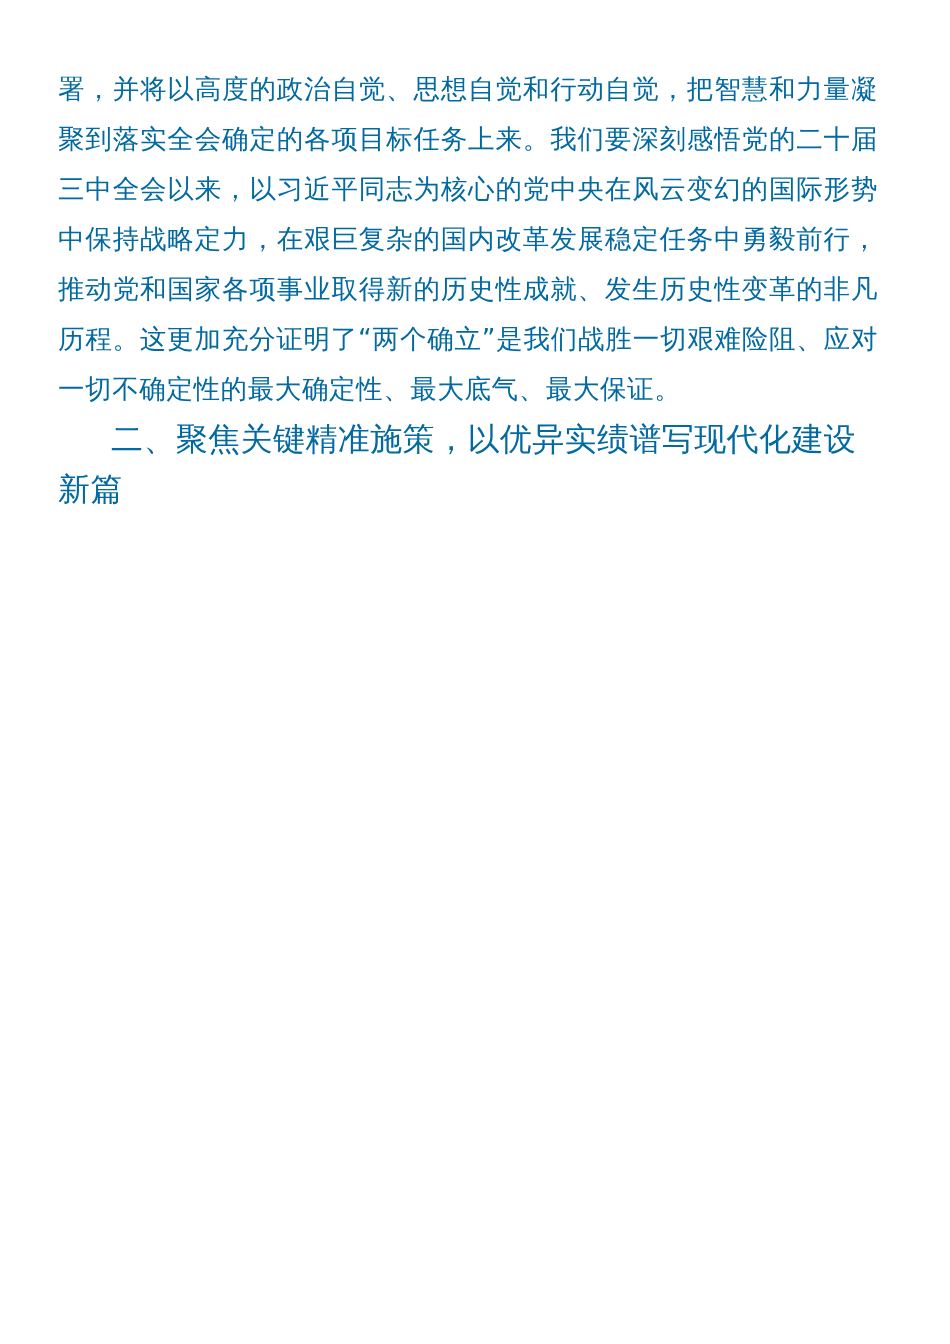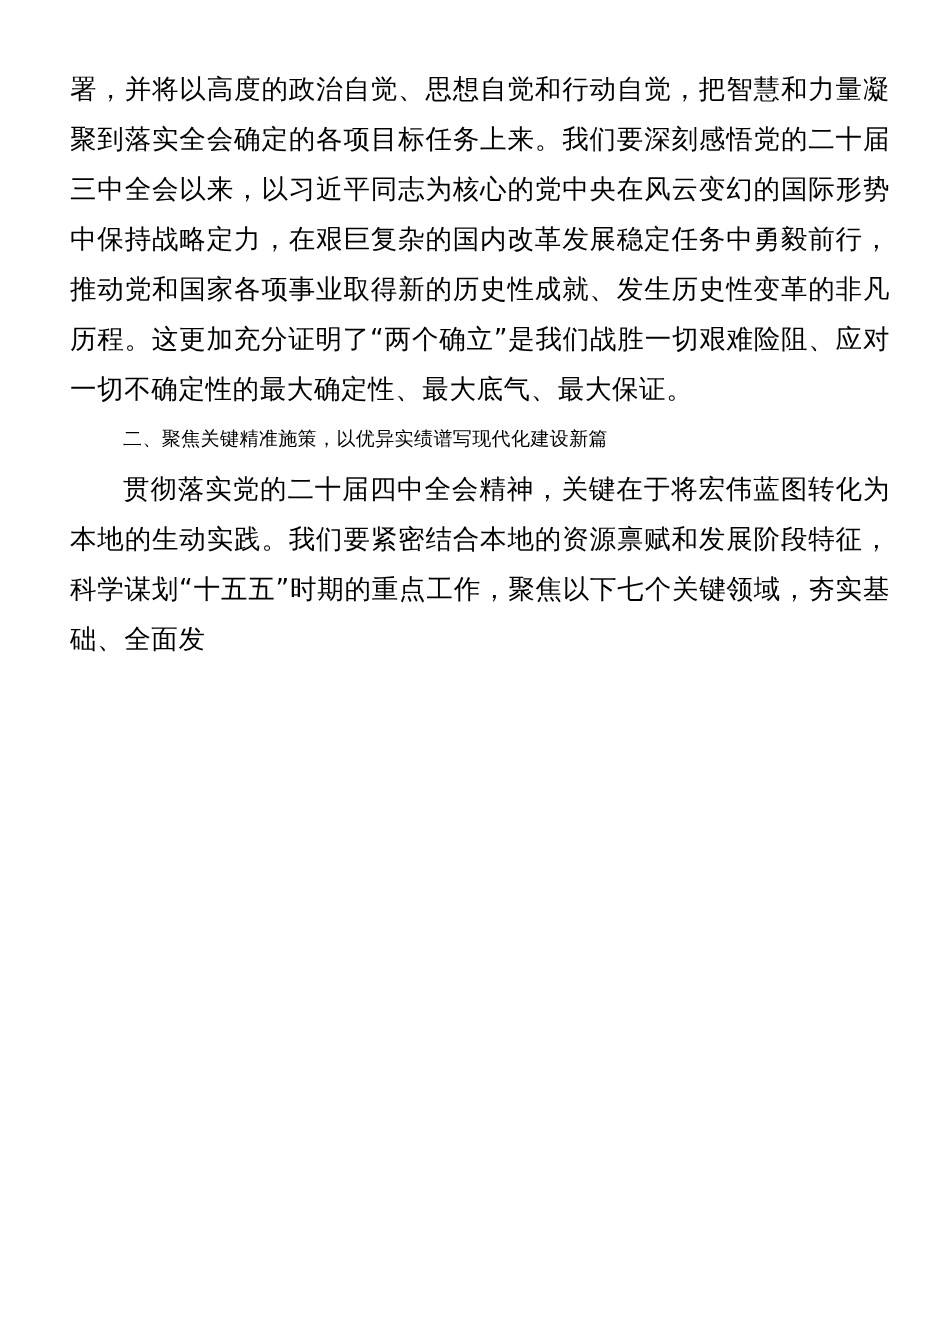--- a/index.html
+++ b/index.html
@@ -8,24 +8,24 @@
       background: #ffffff;
     }
     body {
       width: 950px;
       height: 1344px;
       overflow: hidden;
       position: relative;
     }
     .page {
       position: absolute;
-      left: 70px;
+      left: 58px;
       top: 64px;
       width: 820px;
-      color: #000000;
+      color: #0369a1;
       font-family: "DejaVu Sans", "Liberation Sans", sans-serif;
       font-size: 26.5px;
       line-height: 50px;
       letter-spacing: 0.6px;
     }
     .para {
       margin: 0;
       padding: 0;
       text-align: justify;
       text-justify: inter-character;
@@ -33,25 +33,24 @@
     }
     .para.indent {
       text-indent: 53px;
     }
     .heading {
       margin: 0;
       padding: 0;
       text-indent: 53px;
       font-family: "Liberation Sans", "DejaVu Sans", sans-serif;
       font-weight: normal;
-      font-size: 19px;
+      font-size: 32px;
       line-height: 50px;
       letter-spacing: 0.4px;
     }
   </style>
 </head>
 <body>
 
 <div class="page">
   <p class="para">署，并将以高度的政治自觉、思想自觉和行动自觉，把智慧和力量凝聚到落实全会确定的各项目标任务上来。我们要深刻感悟党的二十届三中全会以来，以习近平同志为核心的党中央在风云变幻的国际形势中保持战略定力，在艰巨复杂的国内改革发展稳定任务中勇毅前行，推动党和国家各项事业取得新的历史性成就、发生历史性变革的非凡历程。这更加充分证明了“两个确立”是我们战胜一切艰难险阻、应对一切不确定性的最大确定性、最大底气、最大保证。</p>
   <p class="heading">二、聚焦关键精准施策，以优异实绩谱写现代化建设新篇</p>
-  <p class="para indent">贯彻落实党的二十届四中全会精神，关键在于将宏伟蓝图转化为本地的生动实践。我们要紧密结合本地的资源禀赋和发展阶段特征，科学谋划“十五五”时期的重点工作，聚焦以下七个关键领域，夯实基础、全面发</p>
 </div>
 
 </body></html>

